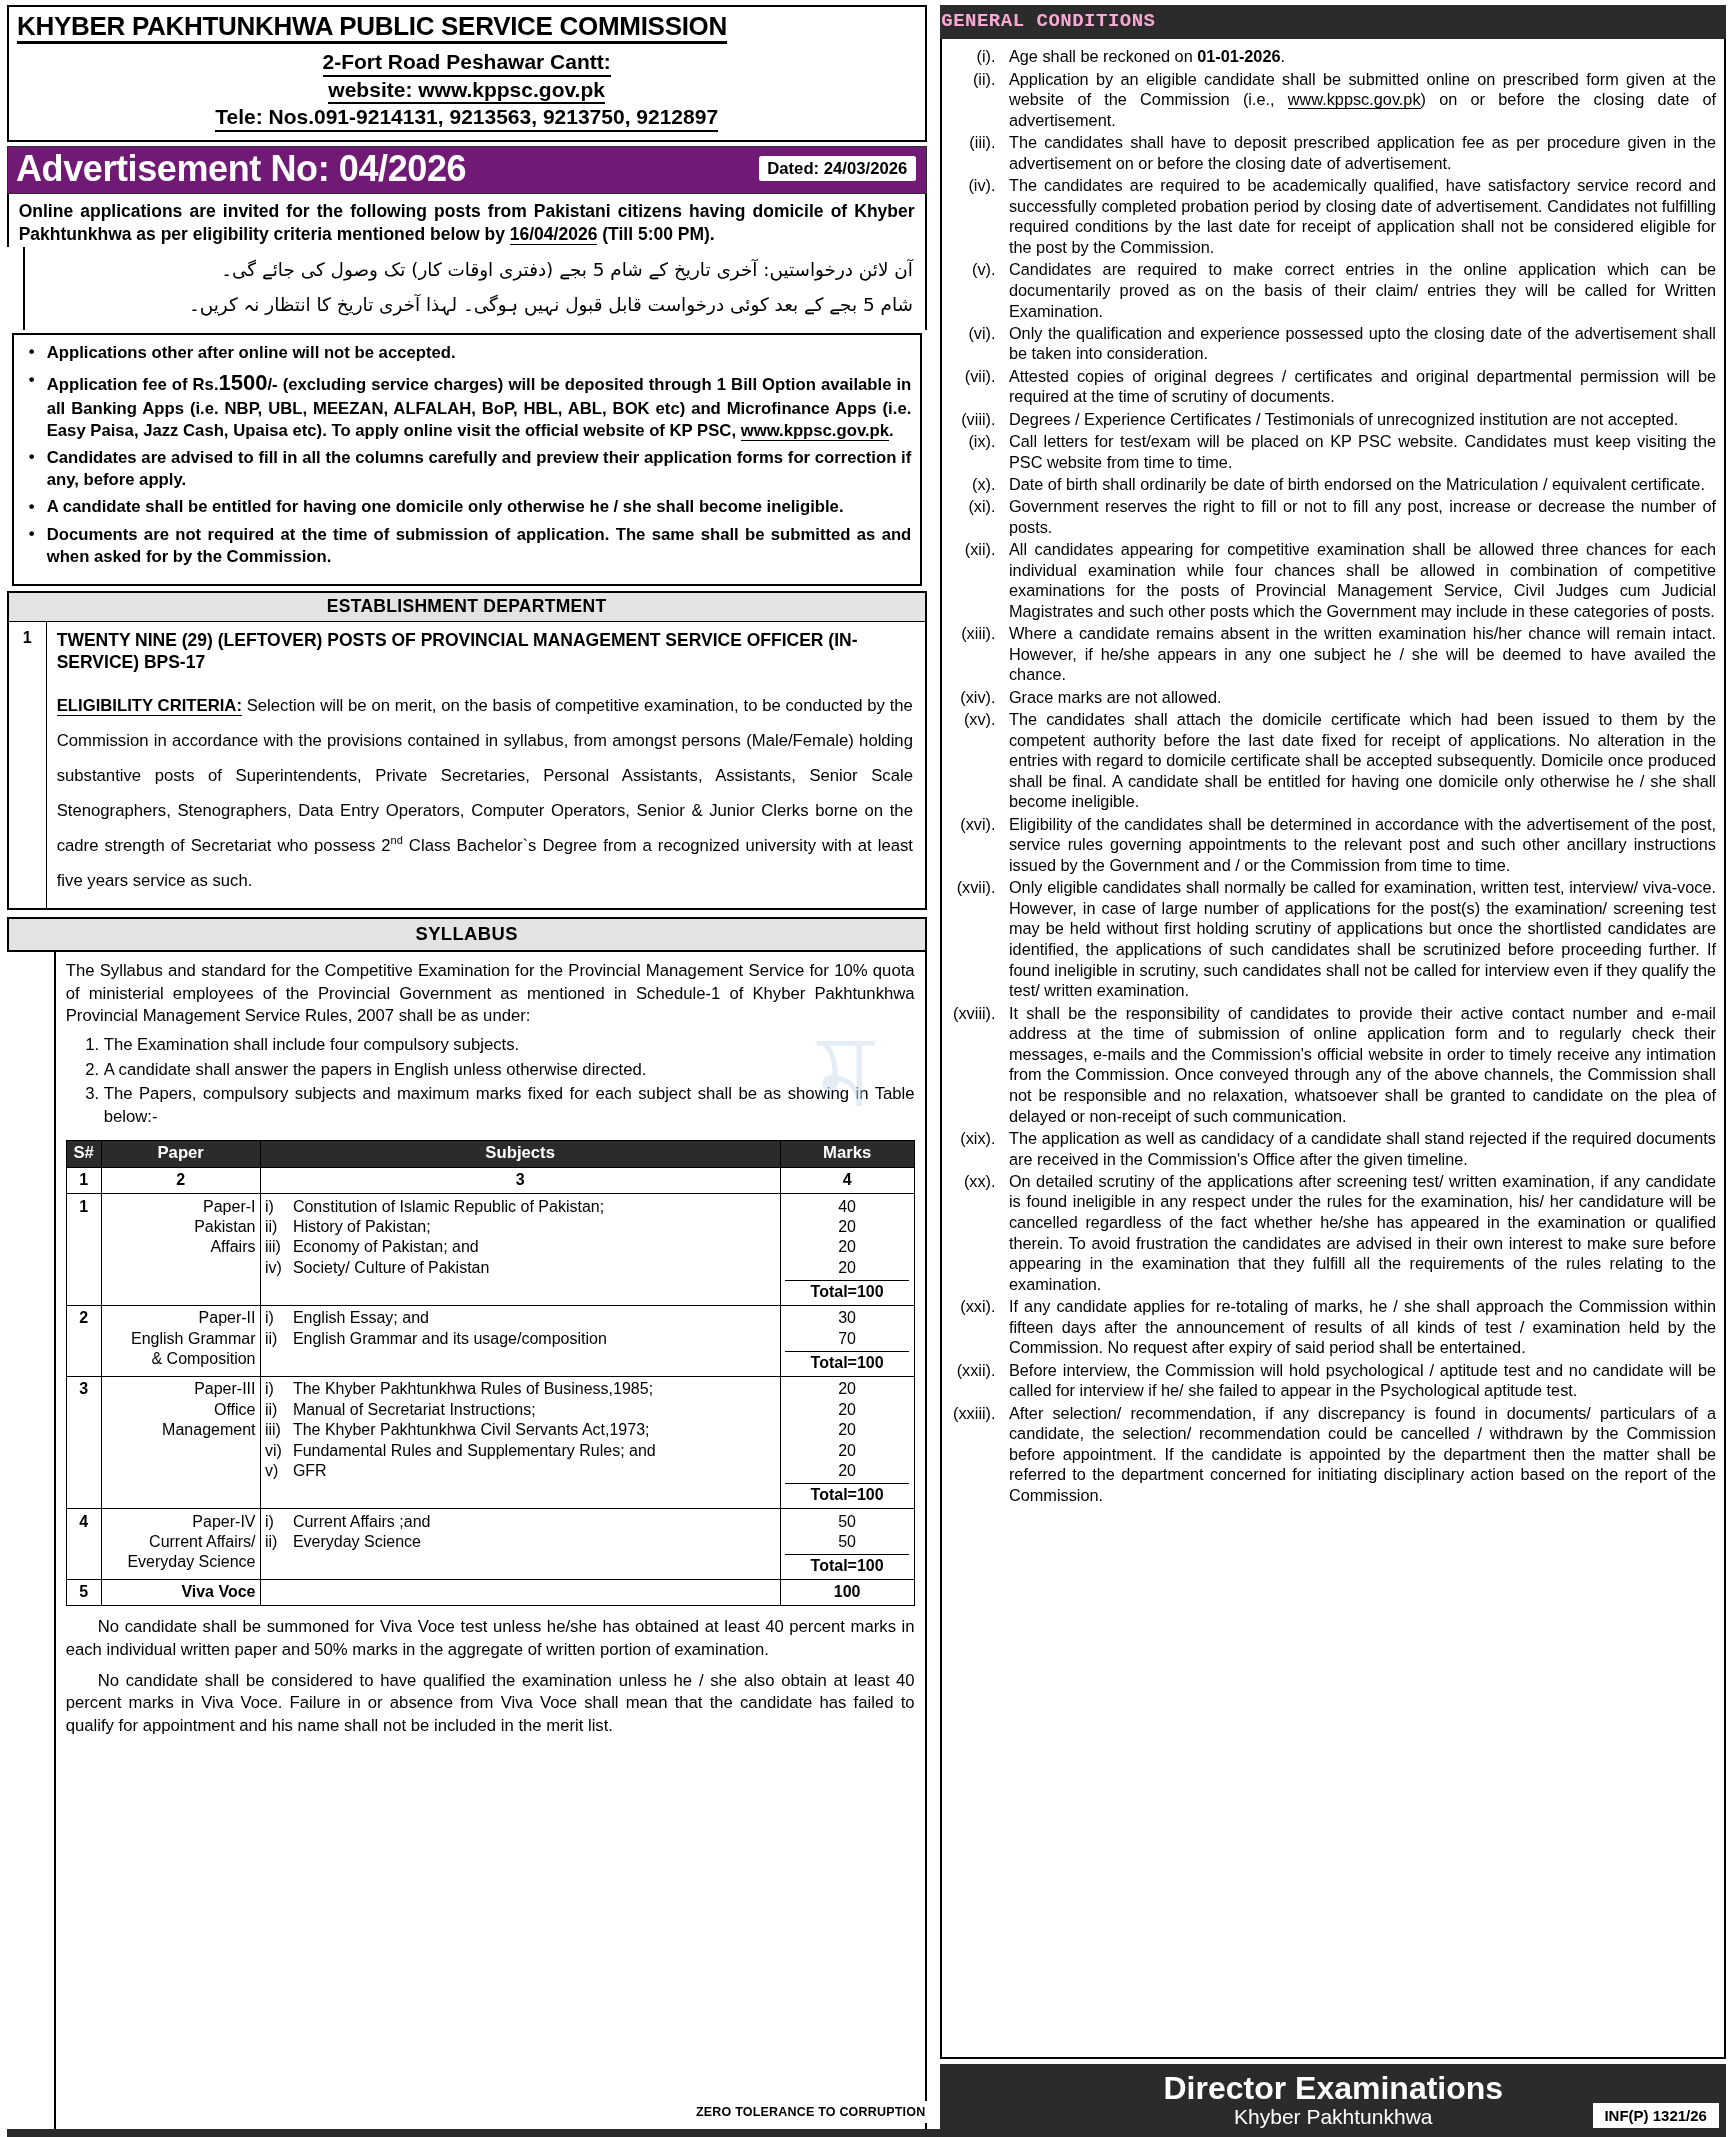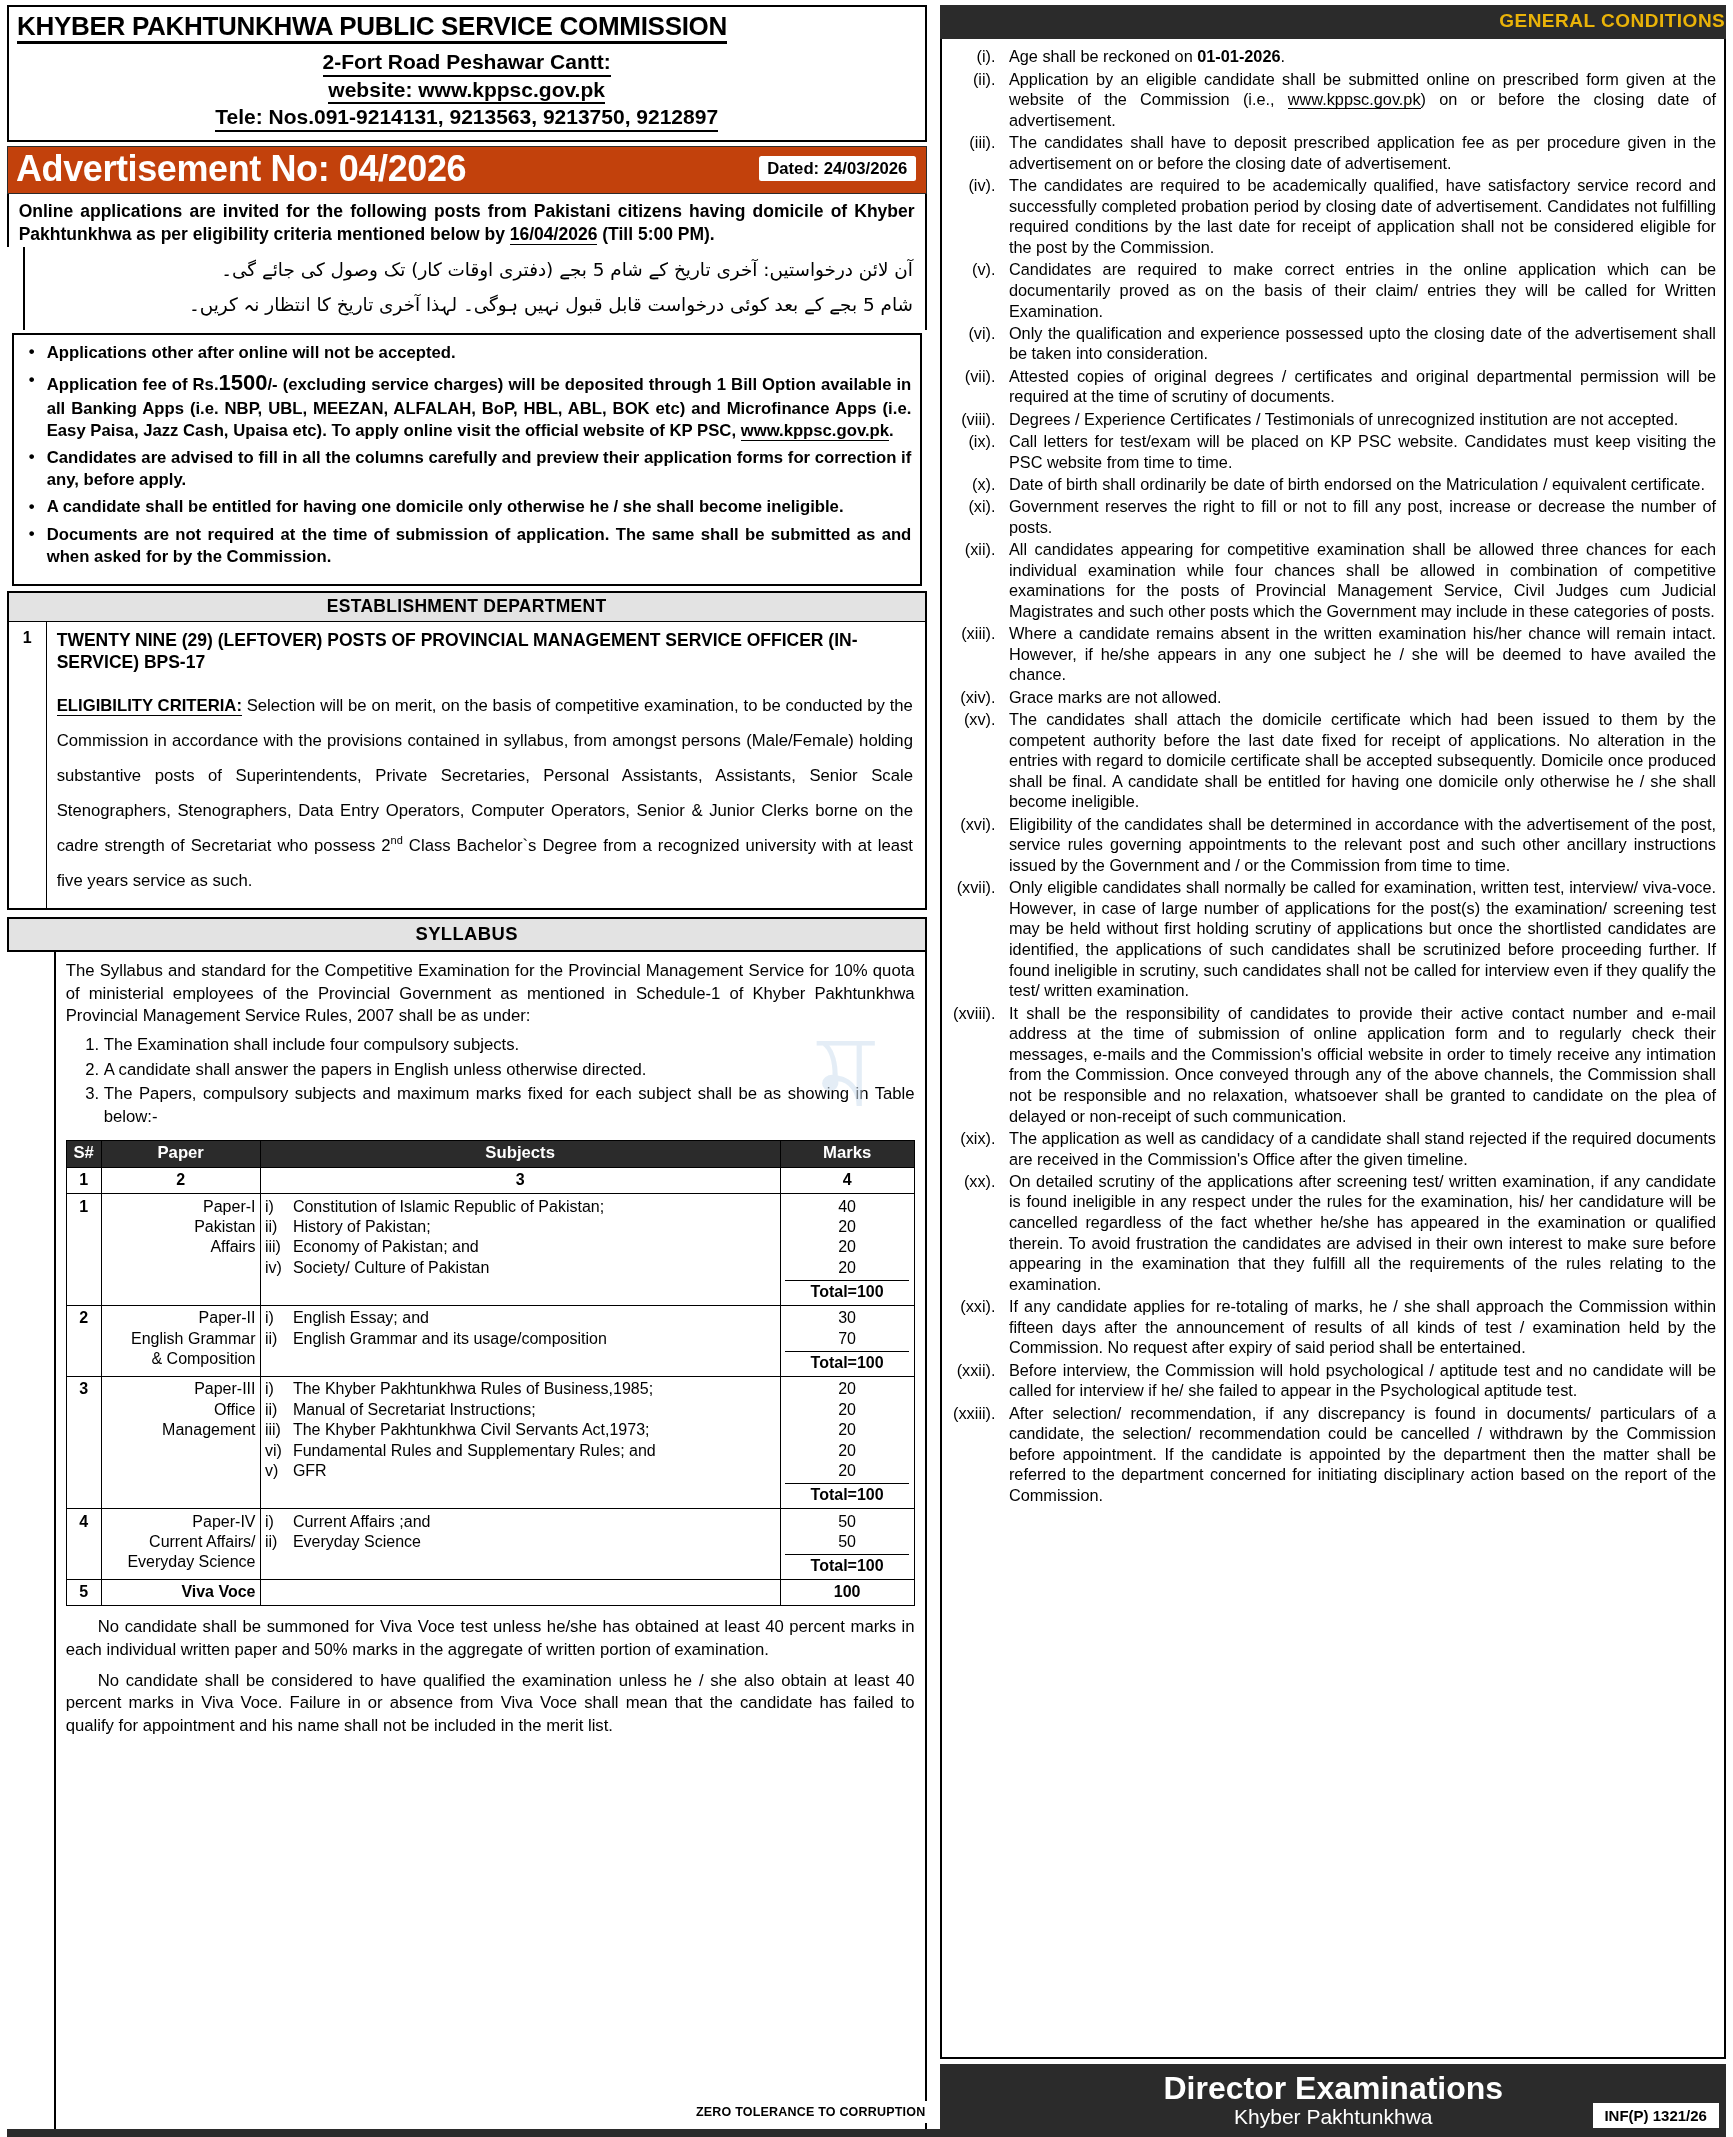--- a/index.html
+++ b/index.html
@@ -20,21 +20,21 @@
   .hdr-box { border:2.5px solid #000; padding:5px 8.3px 8.3px 8.3px; }
   .org-title {
     font-size:26px; font-weight:bold; letter-spacing:-0.3px;
     border-bottom:3.3px solid #000; display:inline-block; line-height:1.12; white-space:nowrap;
   }
   .addr-lines { text-align:center; margin-top:5px; }
   .addr-lines div { font-size:21px; font-weight:bold; line-height:1.22; }
   .addr-lines span.u { border-bottom:2.5px solid #000; display:inline-block; }
 
   .adbar {
-    background:#c2410c; color:#fff; margin-top:3.3px;
+    background:#701a75; color:#fff; margin-top:3.3px;
     display:flex; align-items:center; justify-content:space-between;
     padding:3.3px 10px 5px 8.3px; border:1.7px solid #2b2b2b;text-align:center;
   }
   .adbar .ad-title { font-size:36px; font-weight:bold; letter-spacing:-0.4px; line-height:1.05; }
   .adbar .ad-date {
     background:#fff; color:#000; font-size:16.7px; font-weight:bold;
     padding:2.5px 8.3px; border-radius:2.5px; white-space:nowrap;
   }
 
   .intro { border-left:2.5px solid #000; border-right:2.5px solid #000; padding:6.7px 10px 1.7px 10px; }
@@ -92,22 +92,22 @@
   table.syll ol.sub { list-style:none; }
   table.syll ol.sub li { display:flex; }
   table.syll ol.sub li .rn { width:28px; flex:none; }
   .mk { line-height:1.28; }
 
   .notes { margin-top:10px; }
   .notes p { font-size:16.7px; line-height:1.35; text-align:justify; text-indent:32px; margin-bottom:8.3px; }
 
   
   .gc-head {
-    background:#2b2b2b; color:#eab308; text-align:right; font-size:19px;
-    font-weight:bold; letter-spacing:0.5px; padding:4.2px 0 5.8px 0; border:1.7px solid #2b2b2b;
+    background:#2b2b2b; color:#f9a8d4; text-align:left; font-size:19px;
+    font-weight:bold; letter-spacing:0.5px; padding:4.2px 0 5.8px 0; border:1.7px solid #2b2b2b;font-family:Liberation Mono, monospace;
   }
   .gc-body { border:2.5px solid #000; border-top:none; padding:7.5px 8.3px 5px 6.7px; flex:1; }
   .gc-list { list-style:none; }
   .gc-list li { display:flex; font-size:16.3px; line-height:1.265; margin-bottom:1.7px; }
   .gc-list li .rn { width:60px; flex:none; text-align:right; padding-right:13.4px; }
   .gc-list li .tx { flex:1; text-align:justify; }
   .gc-list b { font-weight:bold; }
   .gc-list .u { border-bottom:0.8px solid #000; }
 
   .footer-wrap { margin-top:5px; position:relative; }

